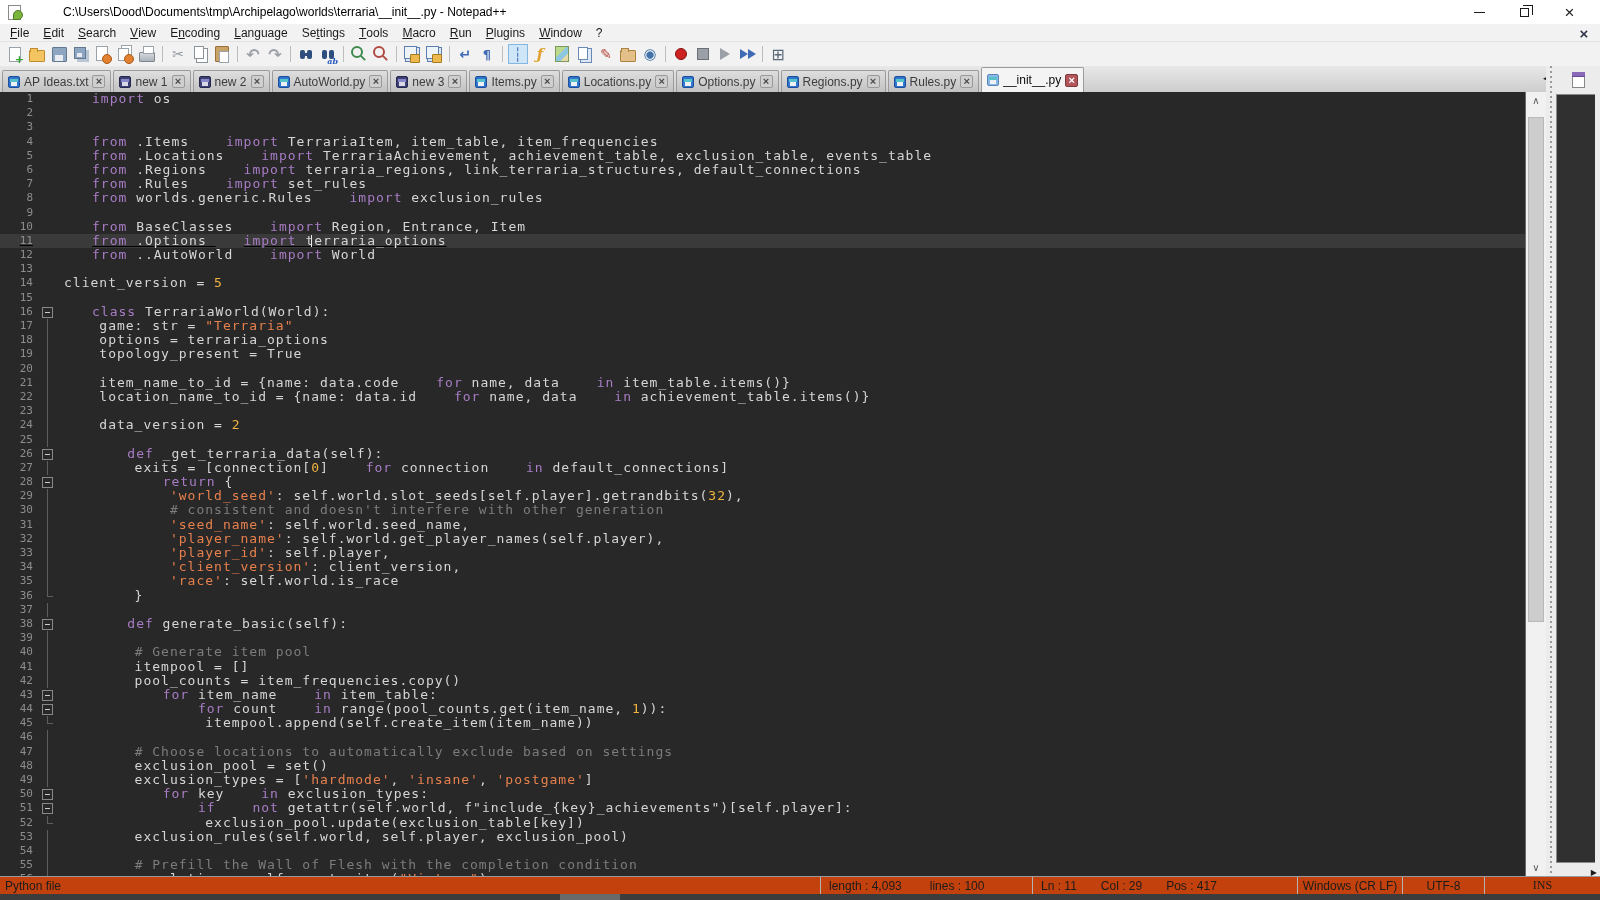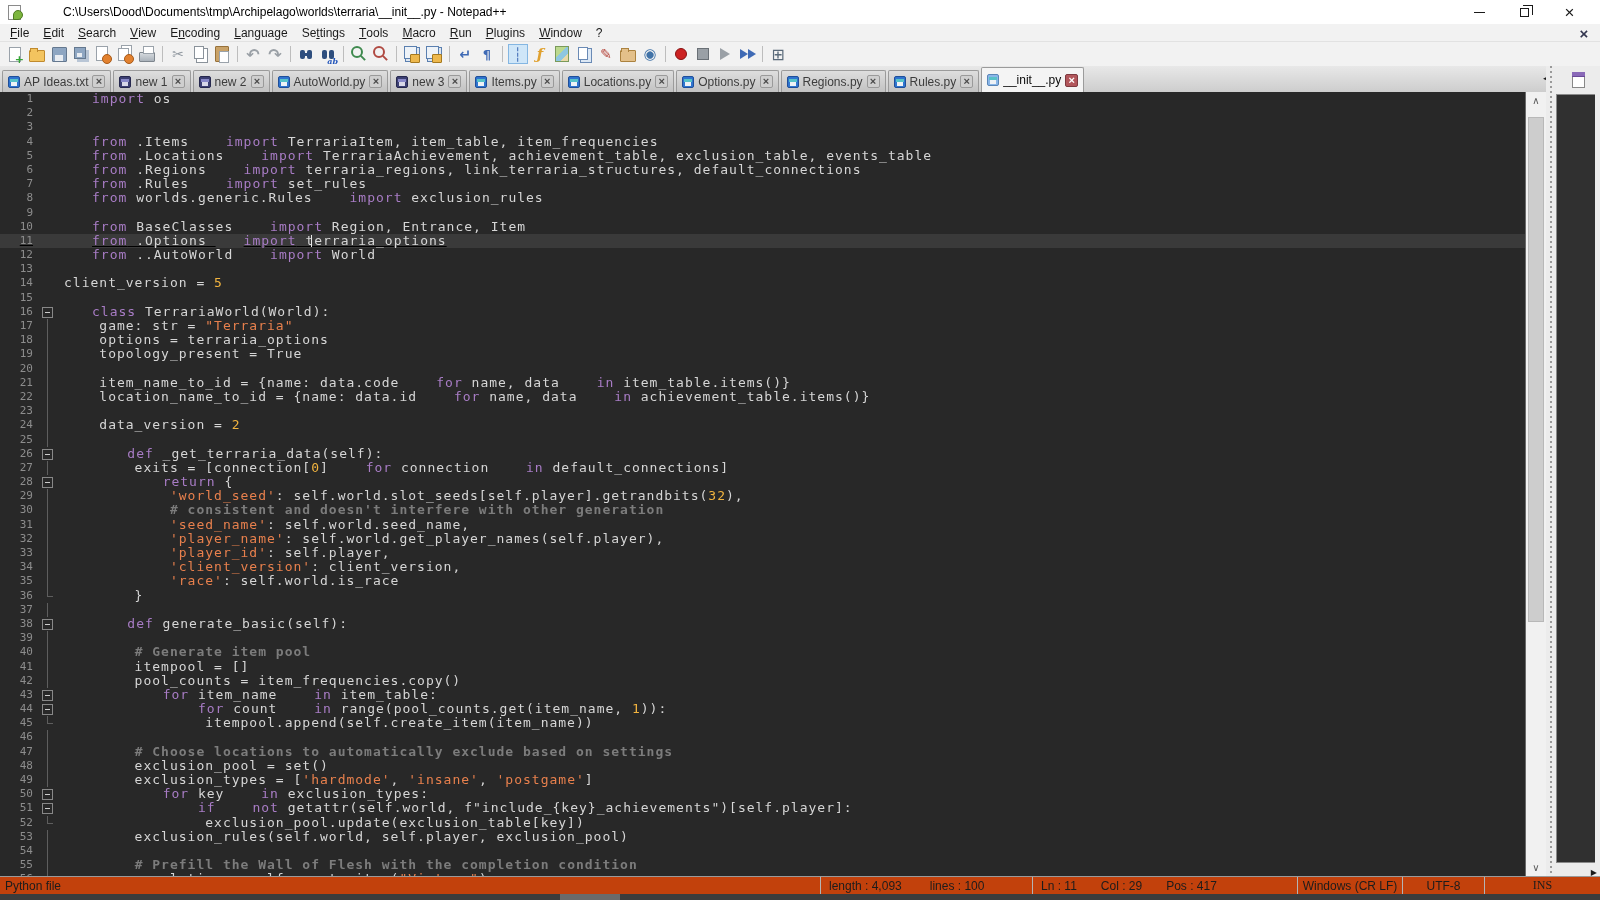--- a/index.html
+++ b/index.html
@@ -105,21 +105,21 @@
   .f-line::before { content:""; position:absolute; left:9px; top:0; bottom:0; width:1px; background:#5e5e5e; }
   .f-end::before { content:""; position:absolute; left:9px; top:0; height:8px; width:1px; background:#5e5e5e; }
   .f-end::after { content:""; position:absolute; left:9px; top:7px; width:6px; height:1px; background:#5e5e5e; }
   .f-start::before { content:""; position:absolute; left:4px; top:2px; width:9px; height:9px; border:1px solid #888; background:var(--editor-bg,#282828); }
   .f-start::after { content:""; position:absolute; left:7px; top:7px; width:5px; height:1px; background:#cccccc; }
   .code { flex:1; position:relative; padding-left:8px; white-space:pre; letter-spacing:1px; }
   .tok-k { color:var(--keyword,#a87cc5);margin-left:28px; }
   .tok-d { color:var(--text,#d6d6d6); }
   .tok-s { color:var(--string,#e8804d); }
   .tok-n { color:var(--number,#f2b43f); }
-  .tok-c { color:var(--comment,#7c7c7c);font-weight:bold; }
+  .tok-c { color:var(--comment,#7c7c7c); }
   .caret { position:absolute; top:1px; width:1px; height:12px; background:#e8e8e8; }
 
   
   .vscroll { width:21px; flex:none; background:#f1f1f1; display:flex; flex-direction:column; border-left:1px solid #6a6a6a; }
   .sb-btn { height:17px; flex:none; display:flex; align-items:center; justify-content:center; color:#5a5a5a; font-size:10px; }
   .sb-btn.up::before { content:"∧"; }
   .sb-btn.down::before { content:"∨"; }
   .sb-track { flex:1; position:relative; }
   .sb-thumb { position:absolute; top:8px; left:2px; right:2px; height:505px; background:#cdcdcd; border:1px solid #b8b8b8; }
   .dockspacer { width:54px; flex:none; }

